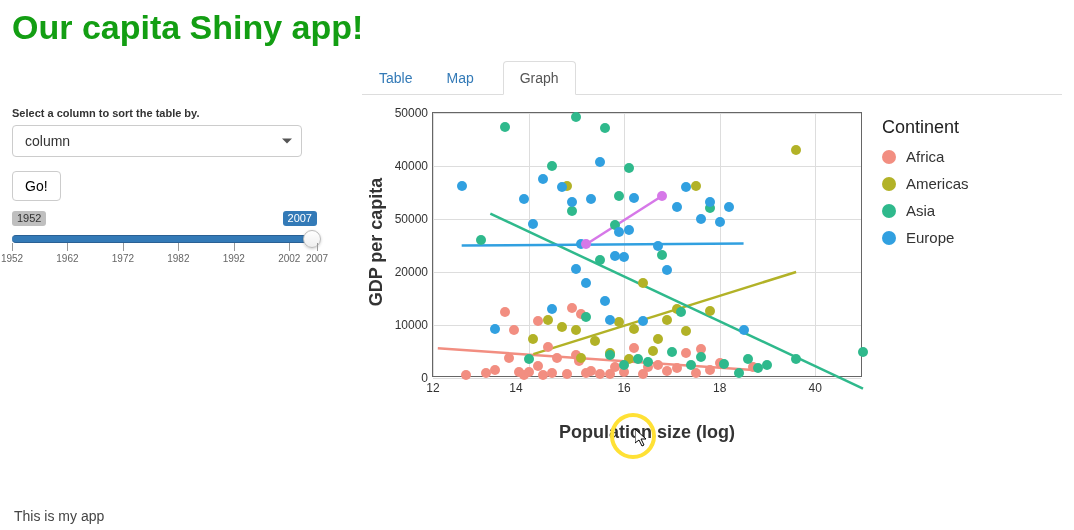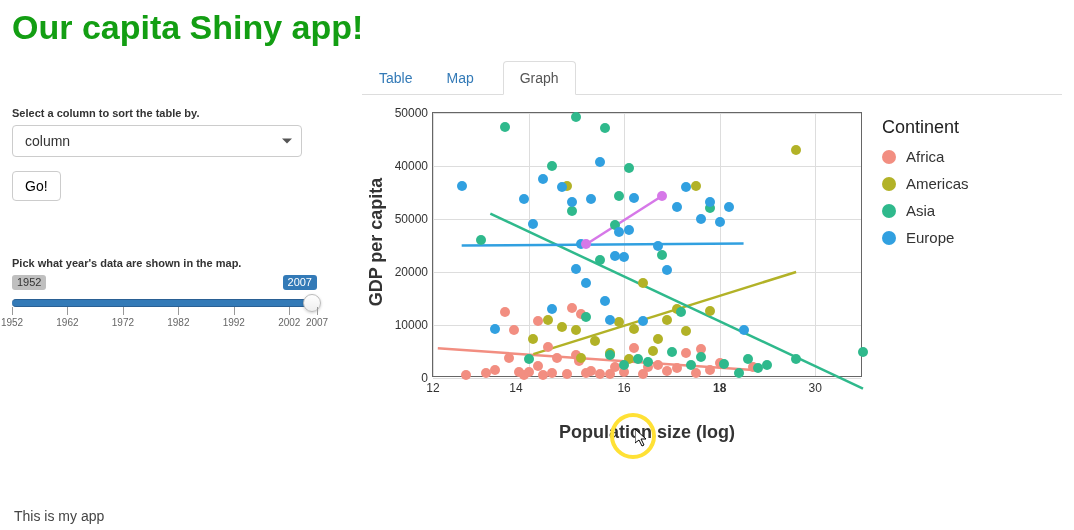--- a/index.html
+++ b/index.html
@@ -257,21 +257,20 @@
 <h1 class="title">Our capita Shiny app!</h1>
 
 <div class="row">
   <div class="sidebar">
     <label class="label-strong">Select a column to sort the table by.</label>
     <div class="select-wrap">
       <div class="select">column</div>
       <div class="select-caret"></div>
     </div>
     <button class="go-btn">Go!</button>
-    <label class="label-strong">Pick what year's data are shown in the map.</label>
     <div class="slider-wrap">
       <span class="slider-badge" style="left:0">1952</span>
       <span class="slider-badge end">2007</span>
       <div class="slider-track"></div>
       <div class="slider-handle"></div>
       <div class="slider-ticks" id="slider-ticks">
           <div class="tick" style="left: 0%;"></div>
           <div class="tick-label" style="left: 0%;">1952</div>
           <div class="tick" style="left: 18.18%;"></div>
           <div class="tick-label" style="left: 18.18%;">1962</div>
@@ -305,23 +304,23 @@
     <div class="chart-area">
       <div class="chart-ylabel" style="left:14px;top:135px">GDP per capita</div>
       <div class="plot-panel" id="plot">
           <div class="gridline-v" style="left: 0px;"></div>
           <div class="tick-x" style="left: 0px;">12</div>
           <div class="gridline-v" style="left: 95.5556px;"></div>
           <div class="tick-x" style="left: 83px;">14</div>
           <div class="gridline-v" style="left: 191.111px;"></div>
           <div class="tick-x" style="left: 191.111px;">16</div>
           <div class="gridline-v" style="left: 286.667px;"></div>
-          <div class="tick-x" style="left: 286.667px; font-weight: bold;">18</div>
+          <div class="tick-x" style="left: 286.667px;">18</div>
           <div class="gridline-v" style="left: 382.222px;"></div>
-          <div class="tick-x" style="left: 382.222px;">30</div>
+          <div class="tick-x" style="left: 382.222px;">40</div>
           <div class="gridline-h" style="top: 265px;"></div>
           <div class="tick-y" style="top: 265px;">0</div>
           <div class="gridline-h" style="top: 212px;"></div>
           <div class="tick-y" style="top: 212px;">10000</div>
           <div class="gridline-h" style="top: 159px;"></div>
           <div class="tick-y" style="top: 159px;">20000</div>
           <div class="gridline-h" style="top: 106px;"></div>
           <div class="tick-y" style="top: 106px;">50000</div>
           <div class="gridline-h" style="top: 53px;"></div>
           <div class="tick-y" style="top: 53px;">40000</div>

